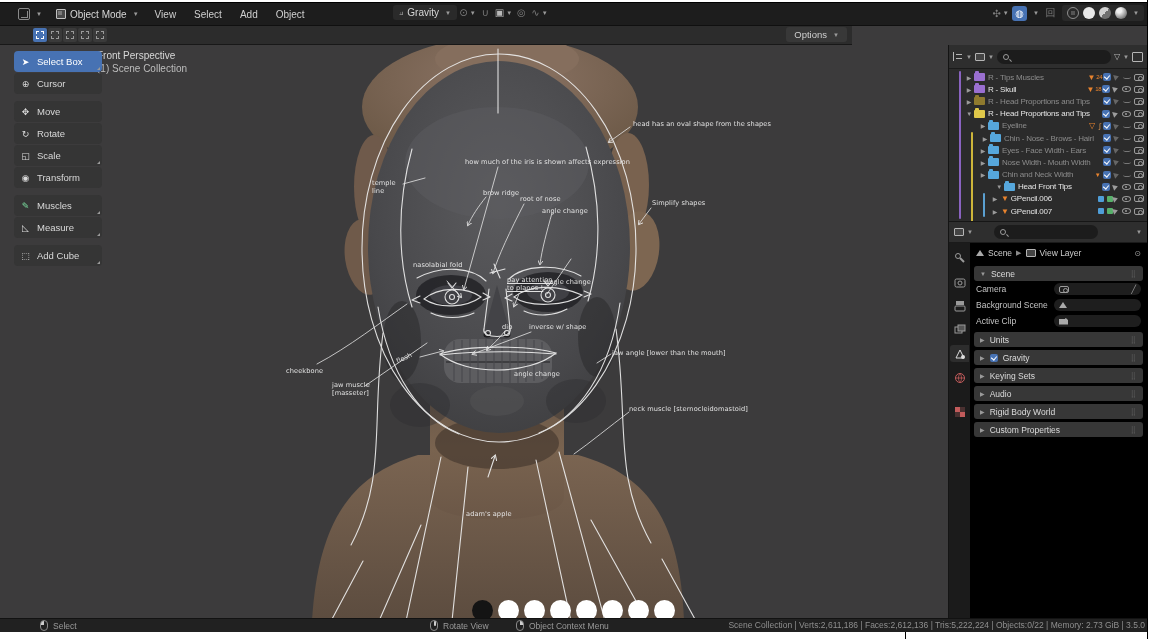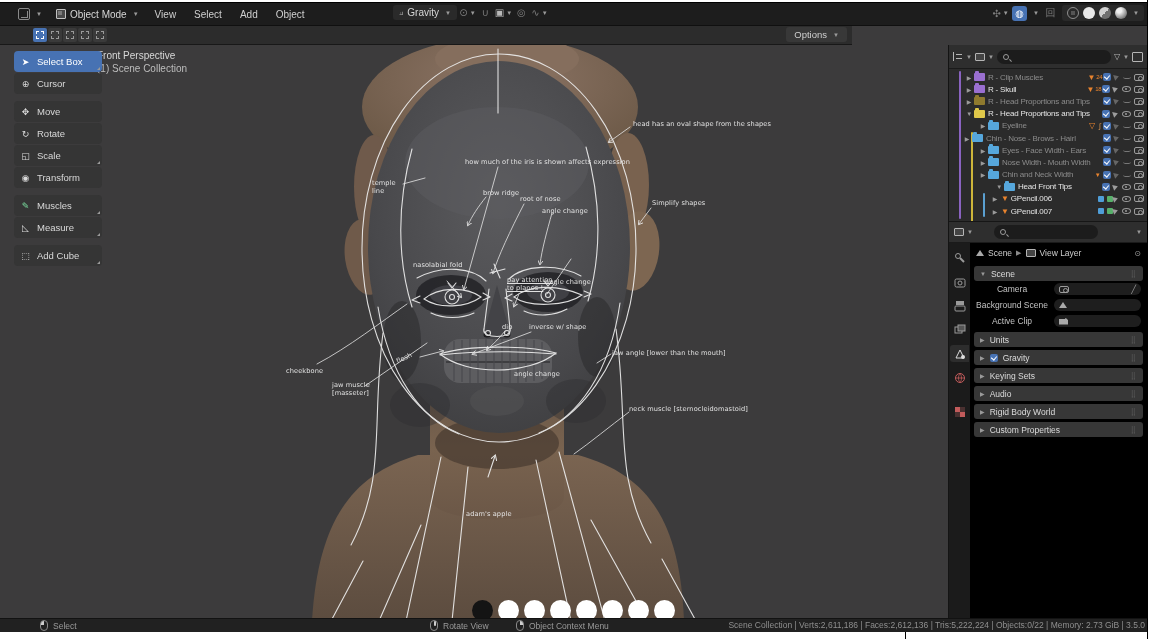--- a/index.html
+++ b/index.html
@@ -109,21 +109,21 @@
   .tab{width:19px;height:17px;display:flex;align-items:center;justify-content:center;border-radius:3px 0 0 3px;}
   .tab.active{background:#2d2d2d;}
   .pr-content{flex:1;background:#000000;padding:0 4px;overflow:hidden;}
   .crumb{height:20px;display:flex;align-items:center;gap:4px;font-size:8.5px;color:#cecece;padding:0 2px;}
   .crumb .sep{color:#8a8a8a;font-size:7px;}
   .pin{margin-left:auto;color:#9a9a9a;font-size:8px;}
   .panel-h{height:15px;background:#373737;border-radius:3px;display:flex;align-items:center;gap:5px;font-size:8.5px;color:#dcdcdc;padding:0 6px;margin-top:3px;}
   .panel-h .dis{font-size:6px;color:#9a9a9a;}
   .grip{margin-left:auto;color:#5f5f5f;font-size:7px;letter-spacing:1px;}
   .fieldrow{display:flex;align-items:center;height:16px;gap:6px;padding:0 2px;}
-  .flabel{width:72px;text-align:center;font-size:8.5px;color:#c3c3c3;flex:0 0 auto;}
+  .flabel{width:72px;text-align:left;font-size:8.5px;color:#c3c3c3;flex:0 0 auto;}
   .fval{flex:1;height:12px;background:#1e1e1e;border-radius:6px;display:flex;align-items:center;padding:0 5px;gap:4px;}
   .dropper{margin-left:auto;color:#9a9a9a;font-size:8px;transform:rotate(0deg);}
   .scn-ic{width:8px;height:6px;border-left:4px solid transparent;border-right:4px solid transparent;border-bottom:6px solid #a9a9a9;}
   .clip-ic{width:9px;height:7px;background:#a9a9a9;clip-path:polygon(0 20%,70% 20%,70% 0,100% 35%,100% 100%,0 100%);}
   .chk2{width:8px;height:8px;background:#4772b3;border-radius:2px;position:relative;flex:0 0 auto;}
   .chk2::after{content:'';position:absolute;left:2px;top:1px;width:3px;height:4px;border-right:1px solid #fff;border-bottom:1px solid #fff;transform:rotate(40deg);}
 
   
   .statusbar{height:14px;background:#212121;border-top:1px solid #121212;position:relative;flex:0 0 auto;font-size:8.5px;color:#9a9a9a;}
   .hint{position:absolute;top:1px;display:flex;align-items:center;gap:5px;}
@@ -442,21 +442,21 @@
             <span class="newcol-ic"></span>
           </div>
           <div class="ol-rows">
             <span class="guide" style="left:10px;top:2px;height:148px;background:#8a63c0;"></span>
             <span class="guide" style="left:22px;top:63px;height:110px;background:#cdb53a;"></span>
             <span class="guide" style="left:34px;top:124px;height:24px;background:#5a9fd0;"></span>
 
             <div class="row" style="padding-left:16px;">
               <span class="arr">▶</span>
               <span class="colic" style="background:#9a6fd0;"></span>
-              <span class="name">R - Clip Muscles</span>
+              <span class="name">R - Tips Muscles</span>
               <span class="gp">▼</span>
                 <span class="badge">24</span>
               <span class="rowics">
                   <span class="chk"></span>
                   <span class="ptr dim"></span>
                   <span class="eyec"></span>
                   <span class="camic"></span>
                 </span>
             </div>
 
@@ -505,21 +505,21 @@
               <span class="gp">▽</span>
                 <span class="gp" style="color:#c98a4a">ʃ</span>
               <span class="rowics">
                   <span class="chk"></span>
                   <span class="ptr dim"></span>
                   <span class="eyec"></span>
                   <span class="camic"></span>
                 </span>
             </div>
 
-            <div class="row" style="padding-left:14px;">
+            <div class="row" style="padding-left:32px;">
               <span class="arr">▶</span>
               <span class="colic" style="background:#56a7dc;"></span>
               <span class="name">Chin - Nose - Brows - Hairl</span>
               <span class="rowics">
                   <span class="chk"></span>
                   <span class="ptr dim"></span>
                   <span class="eyec"></span>
                   <span class="camic"></span>
                 </span>
             </div>

